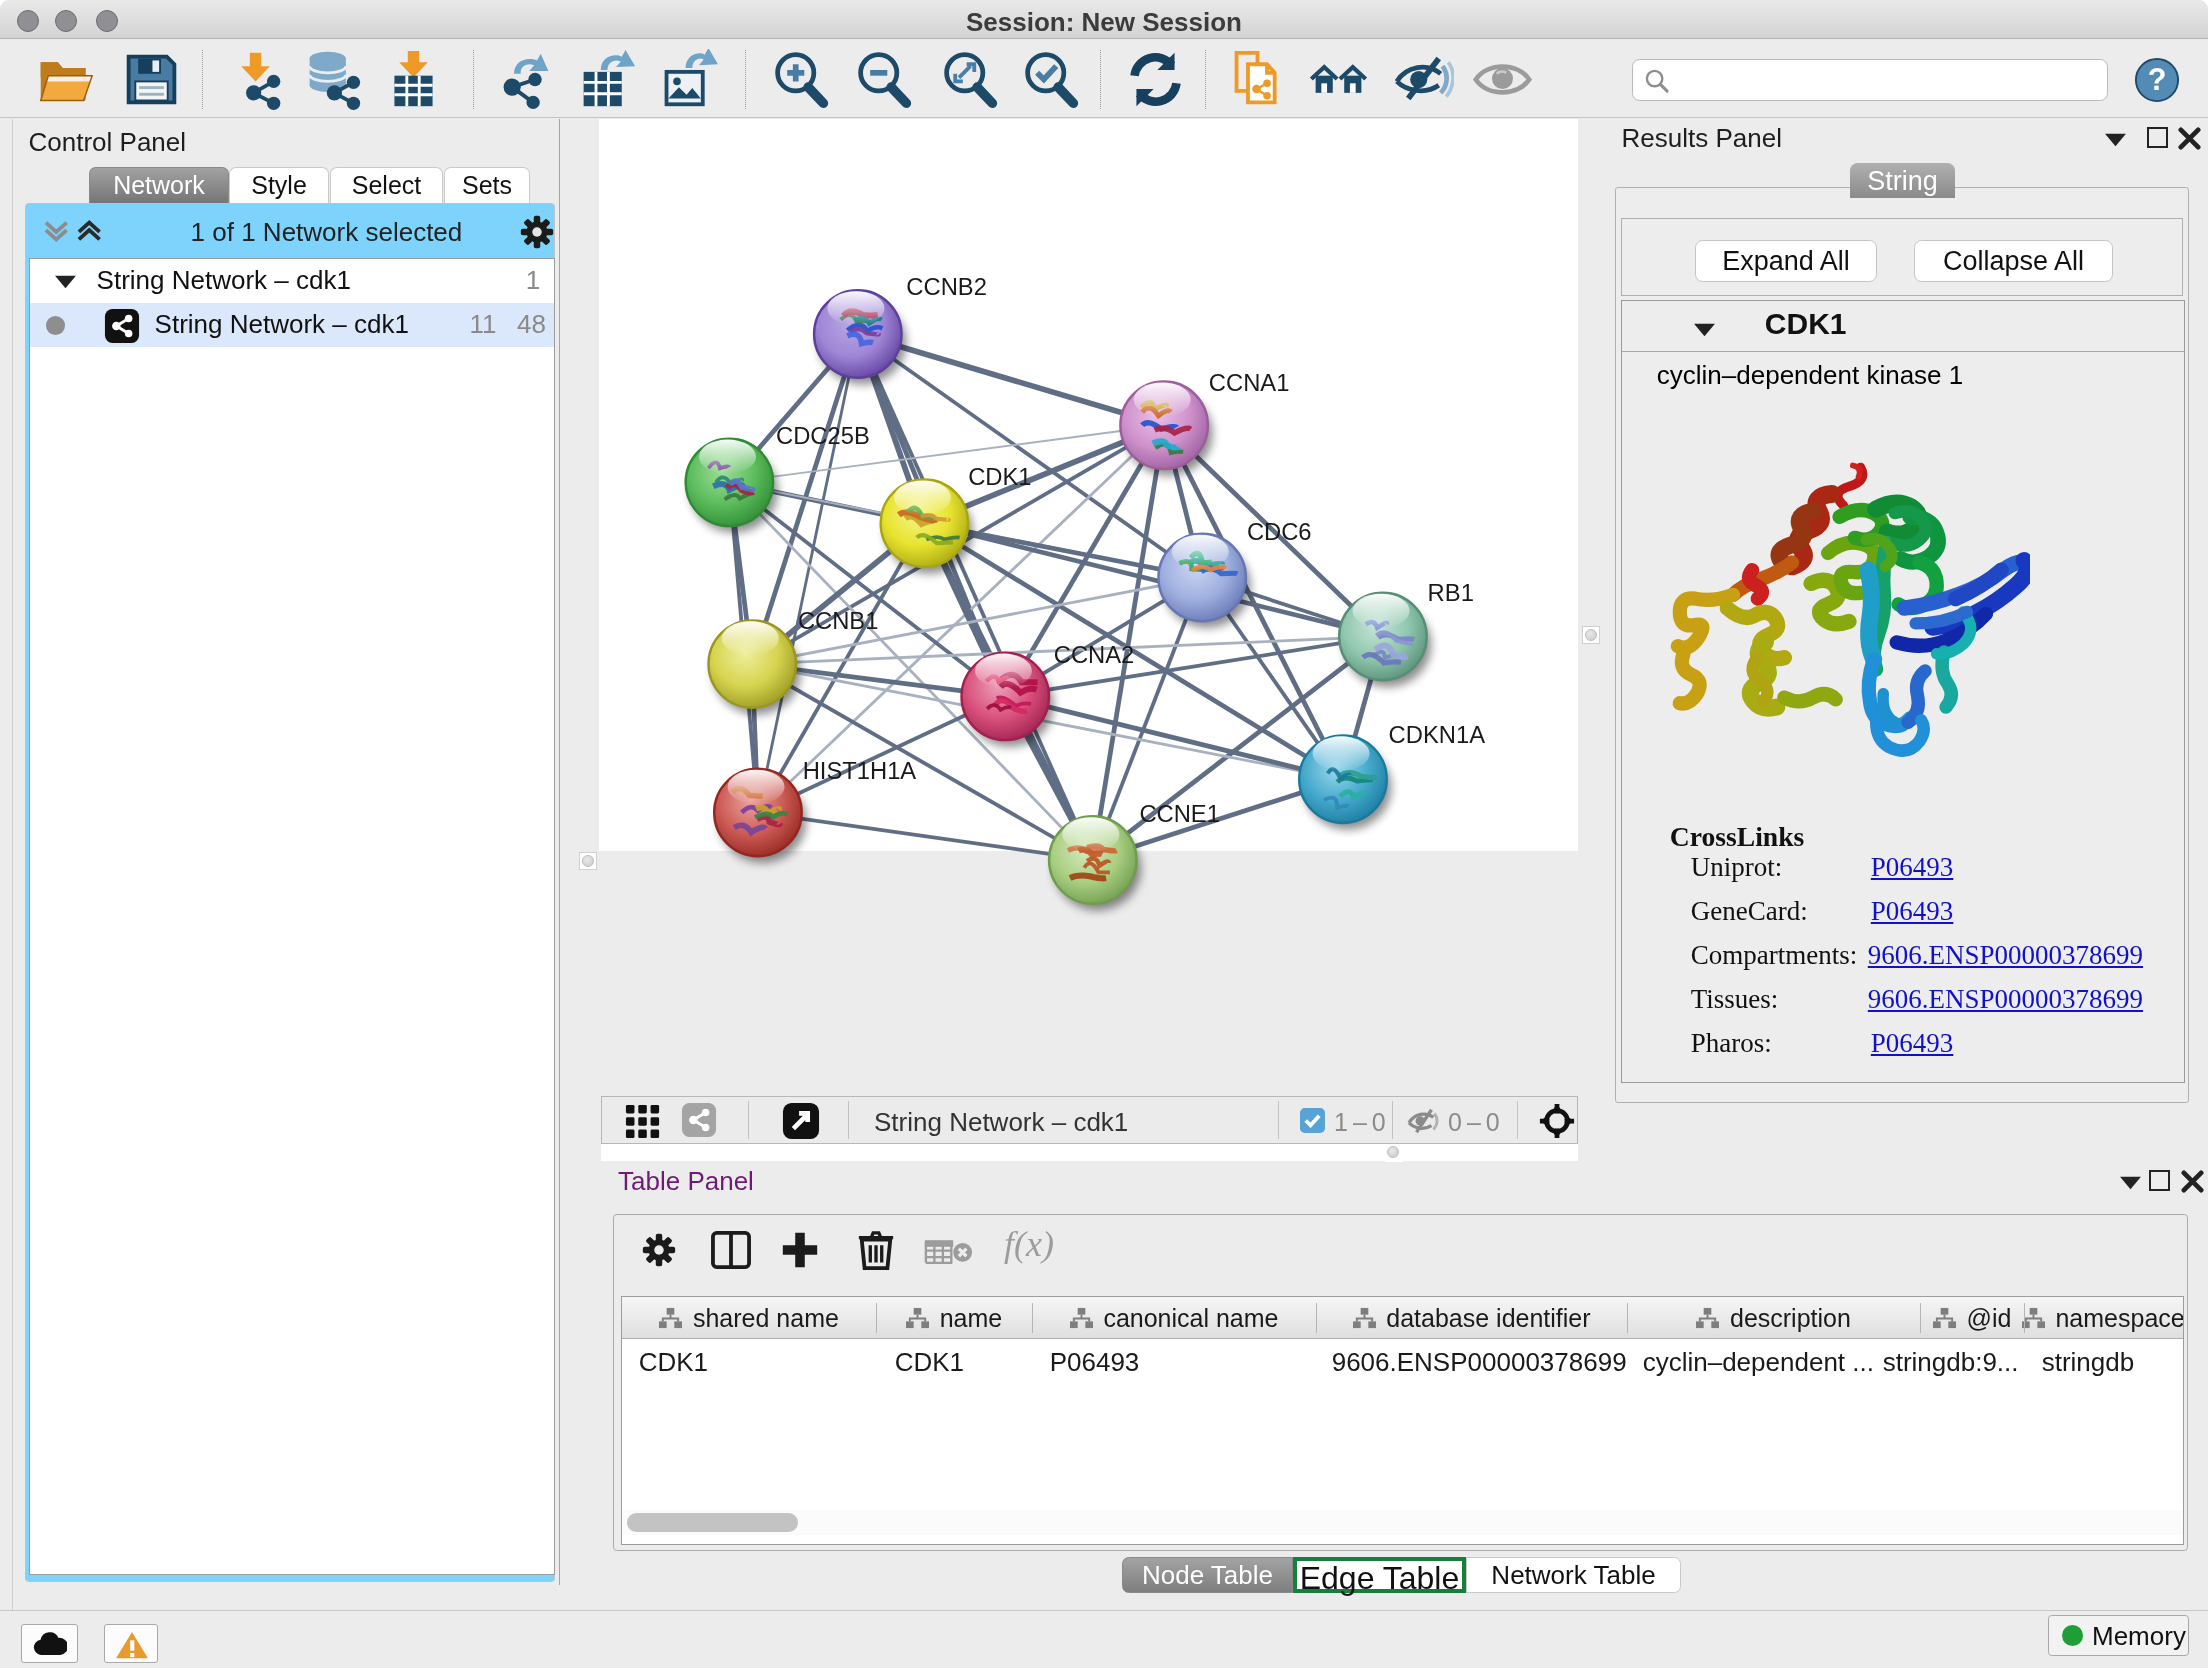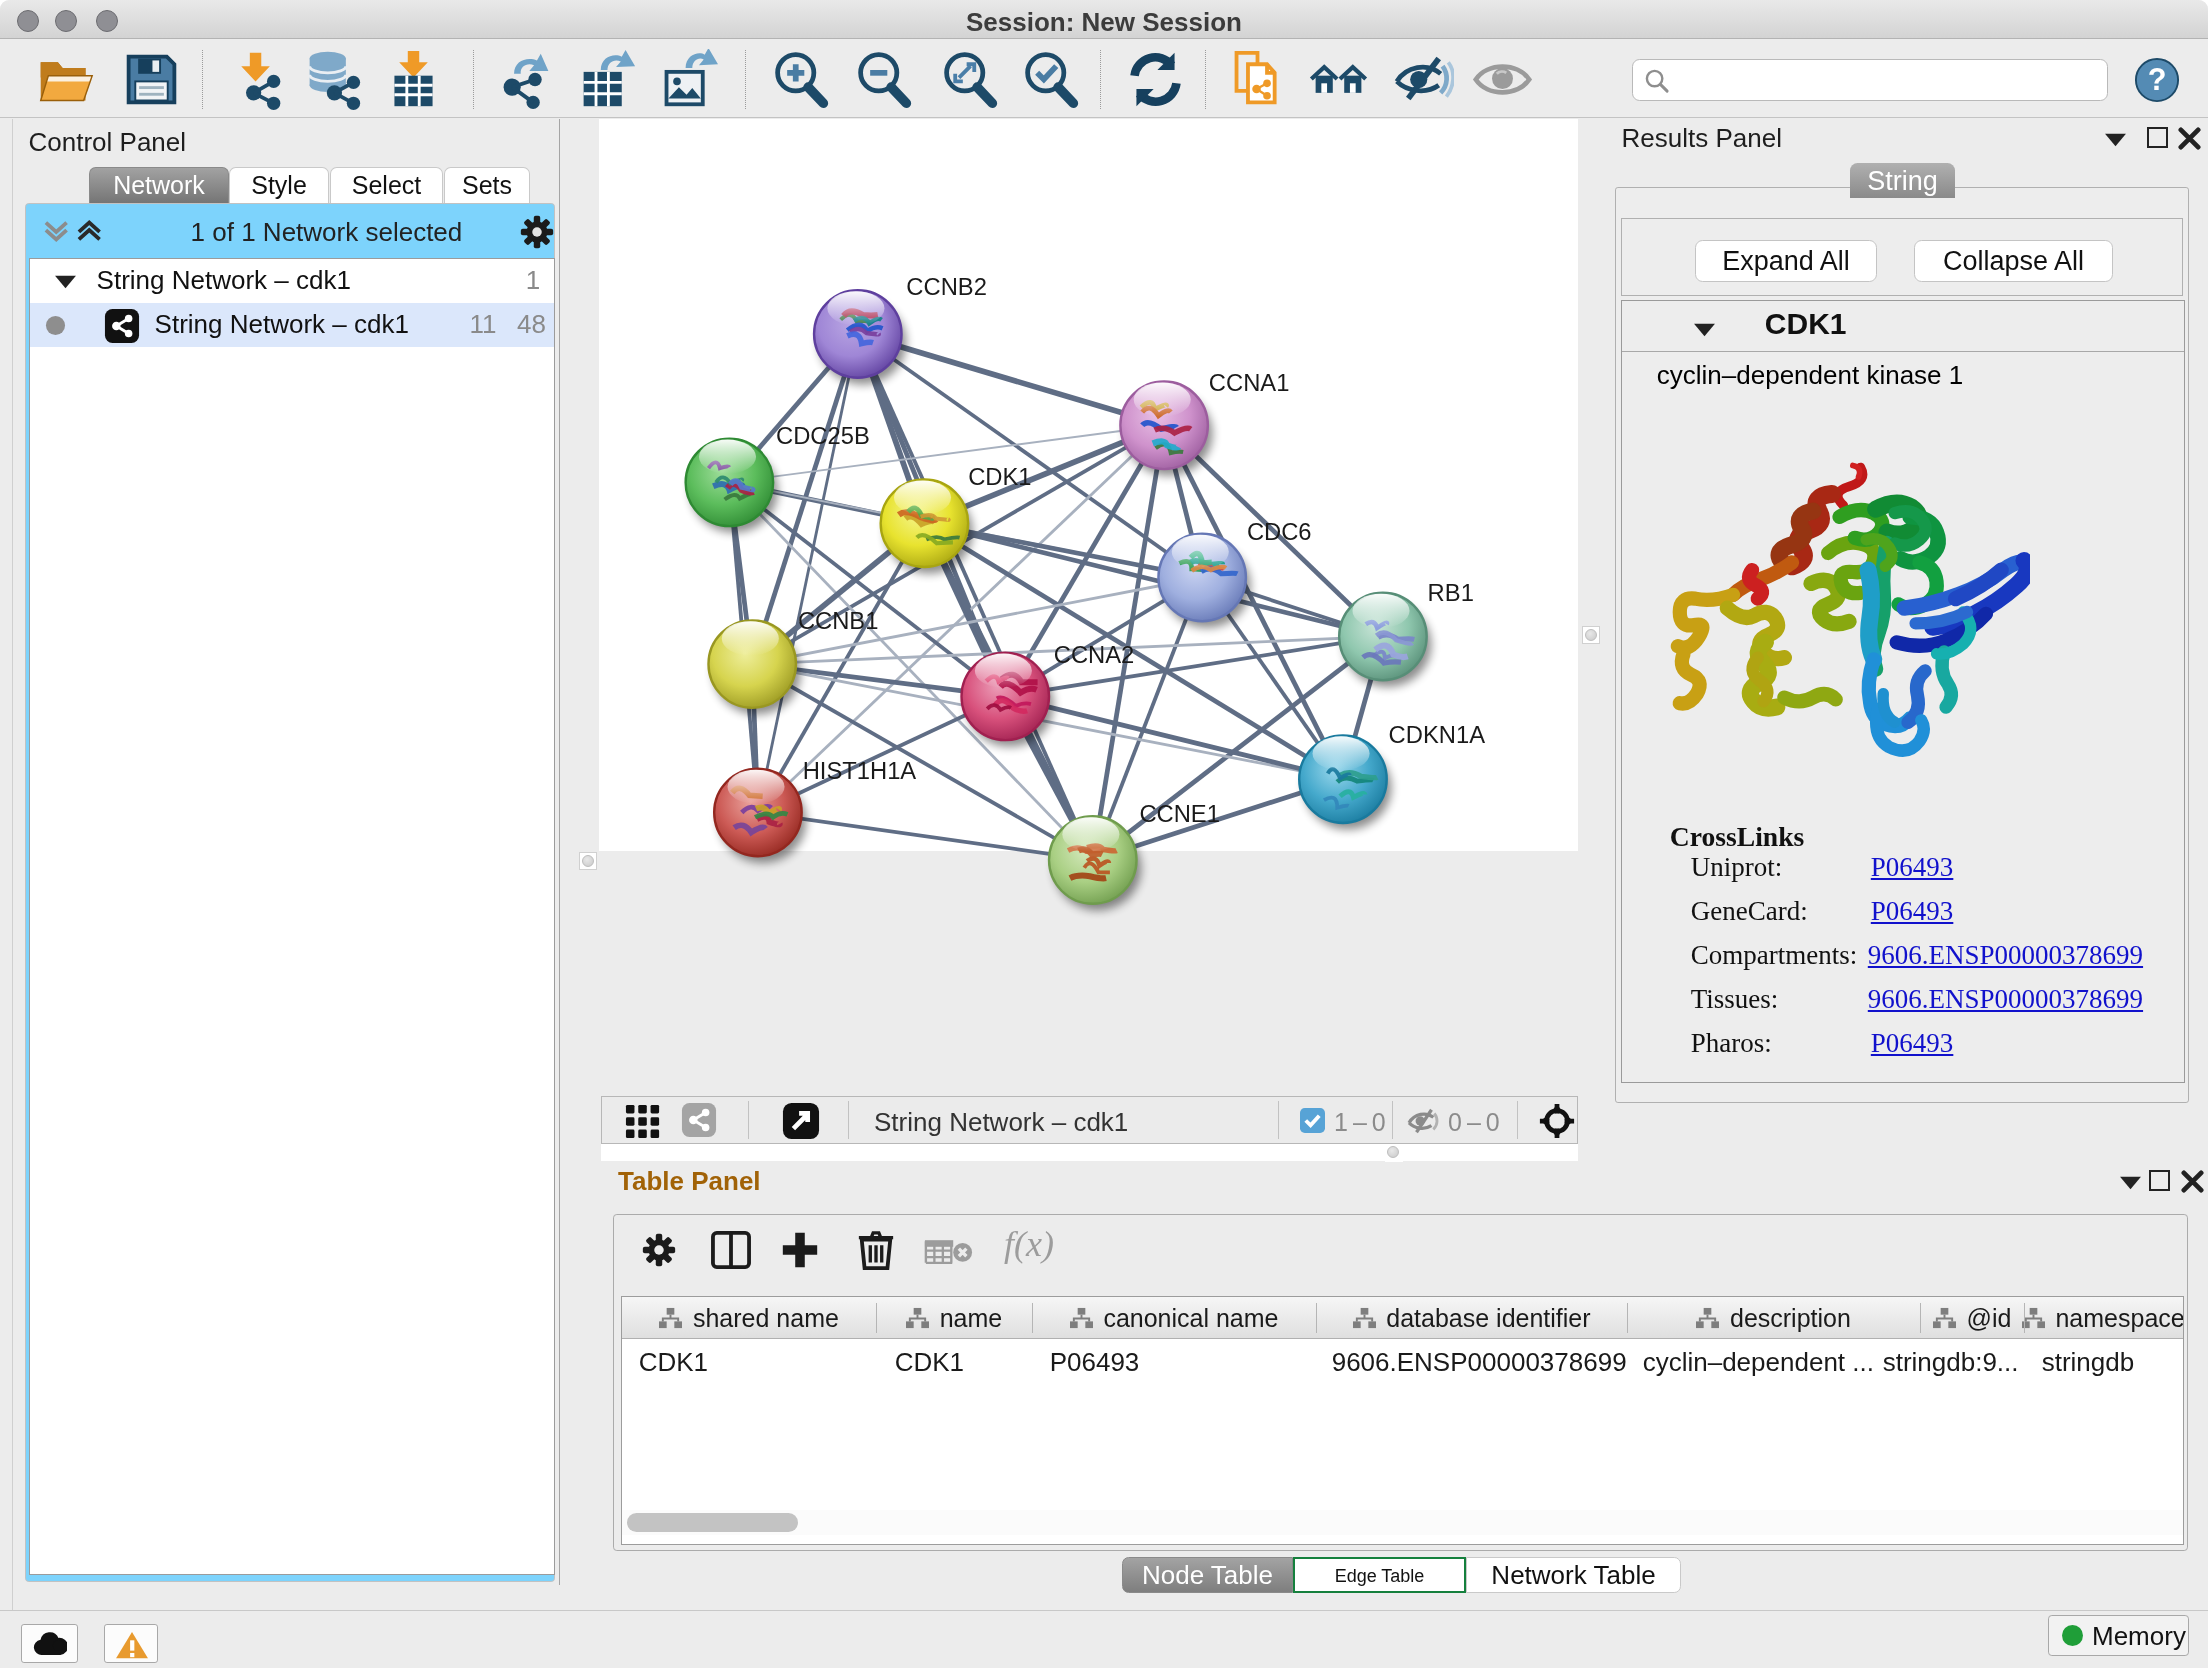--- a/index.html
+++ b/index.html
@@ -678,21 +678,21 @@
           <div style="height:44px;"><span>GeneCard:</span><a style="position:absolute;left:180px;color:#1111cc;text-decoration:underline;">P06493</a></div>
           <div style="height:44px;"><span>Compartments:</span><a style="position:absolute;left:177px;color:#1111cc;text-decoration:underline;">9606.ENSP00000378699</a></div>
           <div style="height:44px;"><span>Tissues:</span><a style="position:absolute;left:177px;color:#1111cc;text-decoration:underline;">9606.ENSP00000378699</a></div>
           <div style="height:44px;"><span>Pharos:</span><a style="position:absolute;left:180px;color:#1111cc;text-decoration:underline;">P06493</a></div>
         </div>
       </div>
     </div>
   </div>
 
   <div id="tpanel" class="abs">
-    <span style="position:absolute;left:41px;top:3.8px;font-size:26px;color:#a16207;font-weight:bold;">Table Panel</span>
+    <span style="position:absolute;left:41px;top:3.8px;font-size:26px;color:#701a75;">Table Panel</span>
     <svg style="position:absolute;left:1541px;top:11.4px;" width="25" height="19" viewBox="0 0 26 20">
         <path d="M2 4 h22 l-11 13 z" fill="#222"></path>
       </svg>
     <span style="position:absolute;left:1572px;top:7.6px;width:21px;height:21px;border:2.9px solid #222;"></span>
     <svg style="position:absolute;left:1604px;top:7.6px;" width="23" height="23" viewBox="0 0 24 24">
         <path d="M3 3 L21 21 M21 3 L3 21" stroke="#222" stroke-width="5" stroke-linecap="round"></path>
       </svg>
 
     <div style="position:absolute;left:36px;top:52px;width:1575px;height:337px;background:#ececec;border:1px solid #ababab;border-radius:3.8px;">
 
@@ -834,21 +834,21 @@
           <span style="position:absolute;left:1420px;top:6.7px;">stringdb</span>
         </div>
       </div>
 
       <div style="position:absolute;left:7.6px;top:295px;width:1561px;height:25px;background:#fbfbfb;">
         <div style="position:absolute;left:5.7px;top:2.9px;width:171px;height:19px;background:#c3c3c3;border-radius:9.5px;"></div>
       </div>
     </div>
 
     <div style="position:absolute;left:545px;top:395px;width:171px;height:36px;background:linear-gradient(#a3a3a3,#7e7e7e);border:1px solid #8a8a8a;border-radius:6.7px 0 0 6.7px;color:#fff;font-size:26px;text-align:center;line-height:34px;">Node Table</div>
-    <div style="position:absolute;left:716px;top:395px;width:173px;height:36px;background:#fff;border:2px solid #15803d;color:#111;font-size:18px;text-align:center;line-height:34px;">Edge Table</div>
+    <div style="position:absolute;left:716px;top:395px;width:173px;height:36px;background:#fff;border:4px solid #15803d;color:#111;font-size:32px;text-align:center;line-height:34px;">Edge Table</div>
     <div style="position:absolute;left:889px;top:395px;width:215px;height:36px;background:#fff;border:1px solid #c9c9c9;border-radius:0 6.7px 6.7px 0;color:#111;font-size:26px;text-align:center;line-height:34px;">Network Table</div>
   </div>
 
   <div id="bottombar" class="abs">
     <div style="position:absolute;left:21px;top:13.3px;width:57px;height:39px;background:#fcfcfc;border:1px solid #a8a8a8;border-radius:2.9px;">
       <svg style="position:absolute;left:10.5px;top:6.7px;" width="34" height="25" viewBox="0 0 36 26">
         <path d="M10 24 a8 8 0 0 1 -2 -16 a10 10 0 0 1 19 -2 a7 7 0 0 1 2 18 z" fill="#111"></path>
         <circle cx="27" cy="14" r="6" fill="#111"></circle>
       </svg>
     </div>

